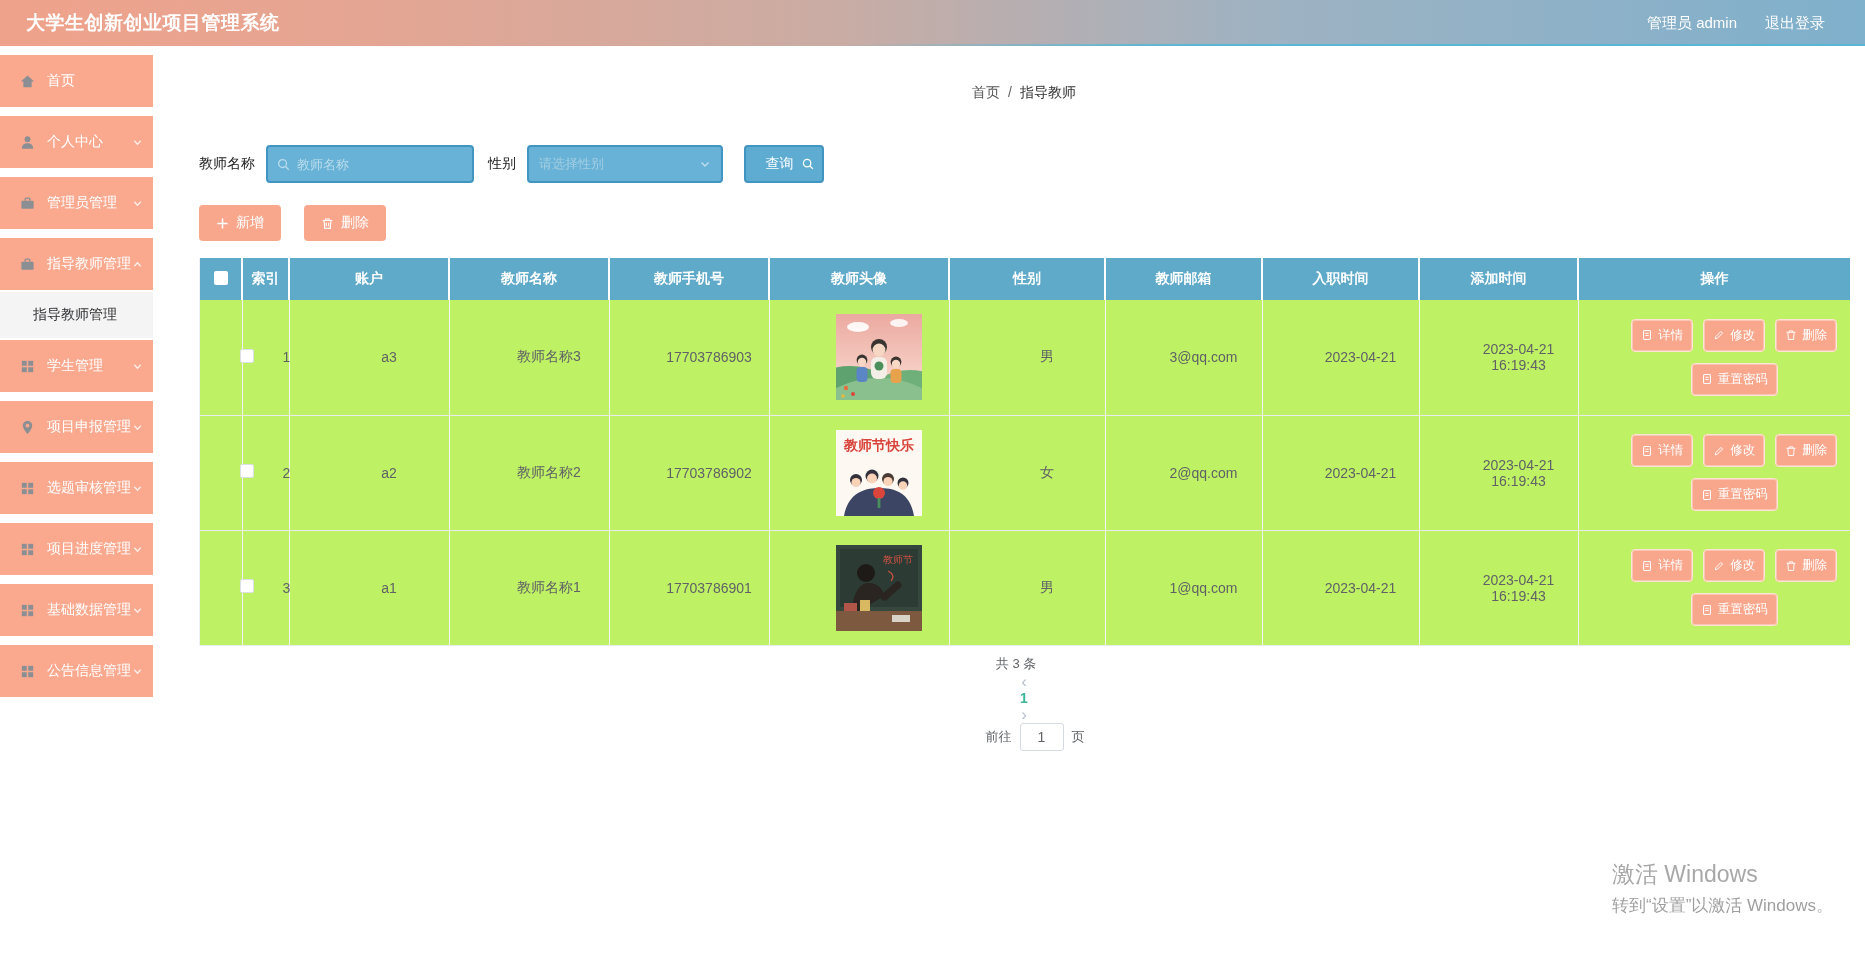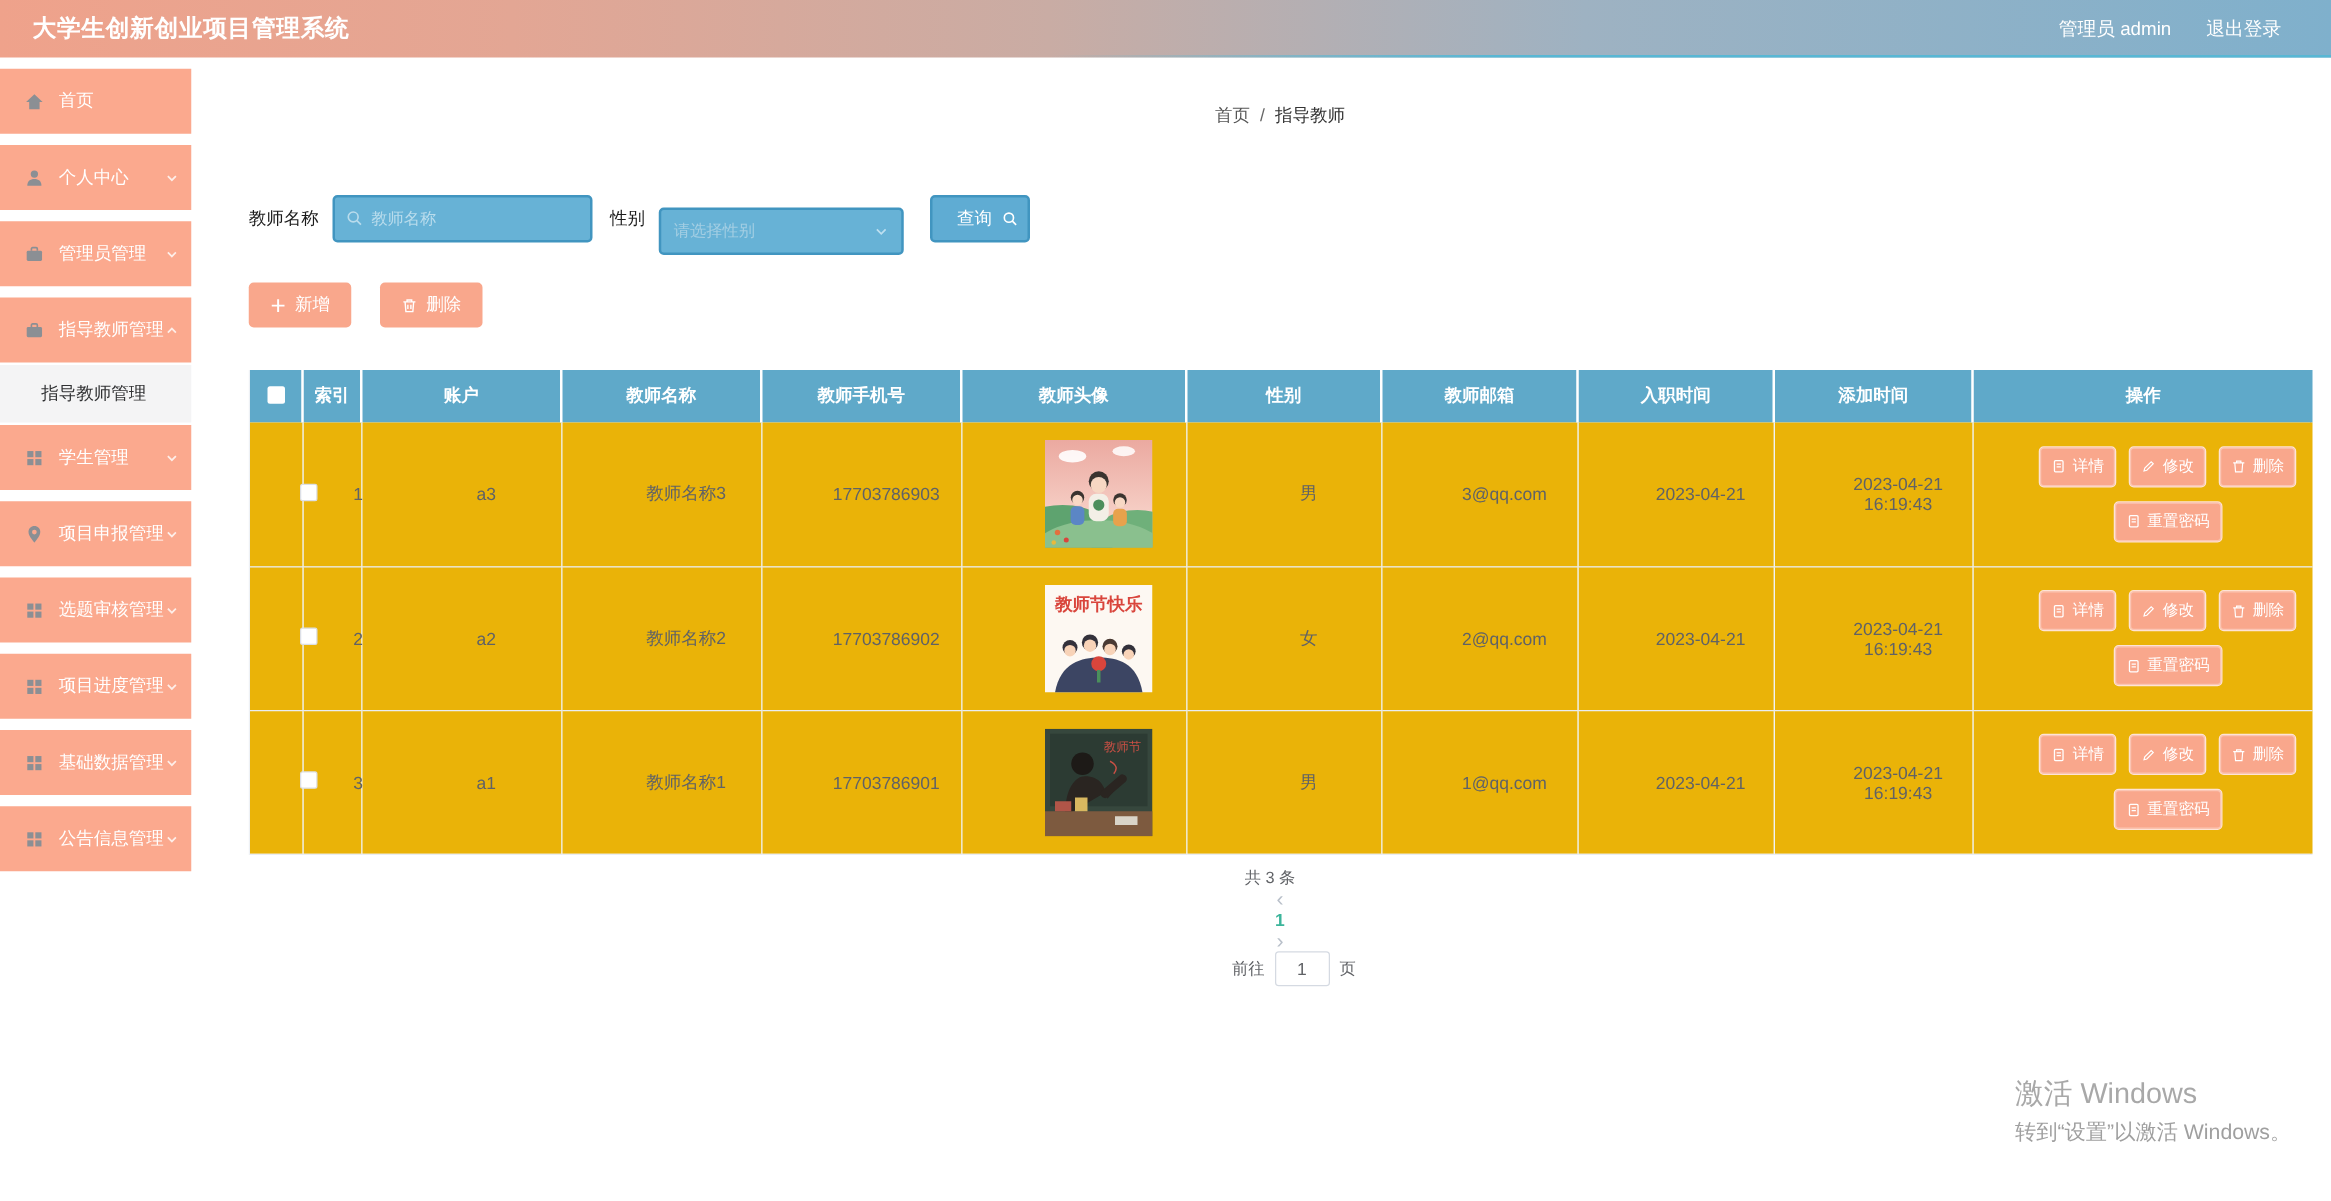--- a/index.html
+++ b/index.html
@@ -38,37 +38,37 @@
 
   
   .filters { margin-top:43px; display:flex; align-items:center; }
   .f-label { font-size:14px; color:#1c1c1c; margin-right:11px; }
   .blue-field { display:flex; align-items:center; height:38px; background:#67b2d6;
     border:2px solid #4195c0; border-radius:4px; }
   .f-input-wrap { width:208px; padding:0 8px; margin-right:14px; }
   .f-input { flex:1; min-width:0; background:transparent; border:none; outline:none;
     color:#eef7fb; font-size:13px; font-family:inherit; }
   .f-input::placeholder { color:#b9dcec; }
-  .f-select { width:196px; padding:0 10px; justify-content:space-between; margin-right:21px; cursor:pointer;margin-top:21px; }
+  .f-select { width:196px; padding:0 10px; justify-content:space-between; margin-right:21px; cursor:pointer; }
   .f-select-ph { color:#a3cee3; font-size:13px; }
   .btn-query { width:80px; justify-content:center; gap:7px; color:#fff; font-size:14px; cursor:pointer; background:#5facd3;padding-left:12px; }
 
   
   .toolbar { margin-top:22px; display:flex; gap:23px; }
   .btn-salmon { height:36px; padding:0 17px; background:#f9a78c; border:none; border-radius:4px;
     color:#fff; font-size:14px; display:inline-flex; align-items:center; gap:7px; cursor:pointer; font-family:inherit; }
 
   
-  .table-wrap { margin-top:34px; border-left:1px solid #eef1f5; border-right:1px solid #c4b5fd; }
+  .table-wrap { margin-top:17px; border-left:1px solid #eef1f5; border-right:1px solid #c4b5fd; }
   table { border-collapse:collapse; table-layout:fixed; width:1650px; }
   thead th { height:42px; background:#5fa9c9; color:#fff; font-size:14px; font-weight:bold;
     border-right:2px solid #fff; text-align:center; }
   thead th:last-child { border-right:none; }
   tbody td { height:115px; text-align:center; vertical-align:middle; font-size:14px; color:#606266;
-    border-bottom:1px solid #e9edf2; border-right:1px solid #f0f3f6; background:#eab308;padding-left:40px; }
+    border-bottom:1px solid #e9edf2; border-right:1px solid #f0f3f6; background:#bef264;padding-left:40px; }
   tbody td:last-child { border-right:none; }
   .hdr-cb { display:inline-block; width:14px; height:14px; background:#fff; border-radius:2px; }
   .row-cb { display:inline-block; width:14px; height:14px; background:#fff;
     border:1px solid #dcdfe6; border-radius:2px; cursor:pointer; }
   .avatar { width:86px; height:86px; display:block; margin:0 auto; cursor:pointer; }
 
   .op-line { display:flex; justify-content:center; gap:10px; }
   .op-line + .op-line { margin-top:11px; }
   .btn-op { background:#f9a78c; border:1px solid #ffe3d5; box-shadow:inset 0 0 0 1px rgba(255,255,255,.35);
     border-radius:4px; color:#fff; font-size:12.5px; padding:7px 9px;

